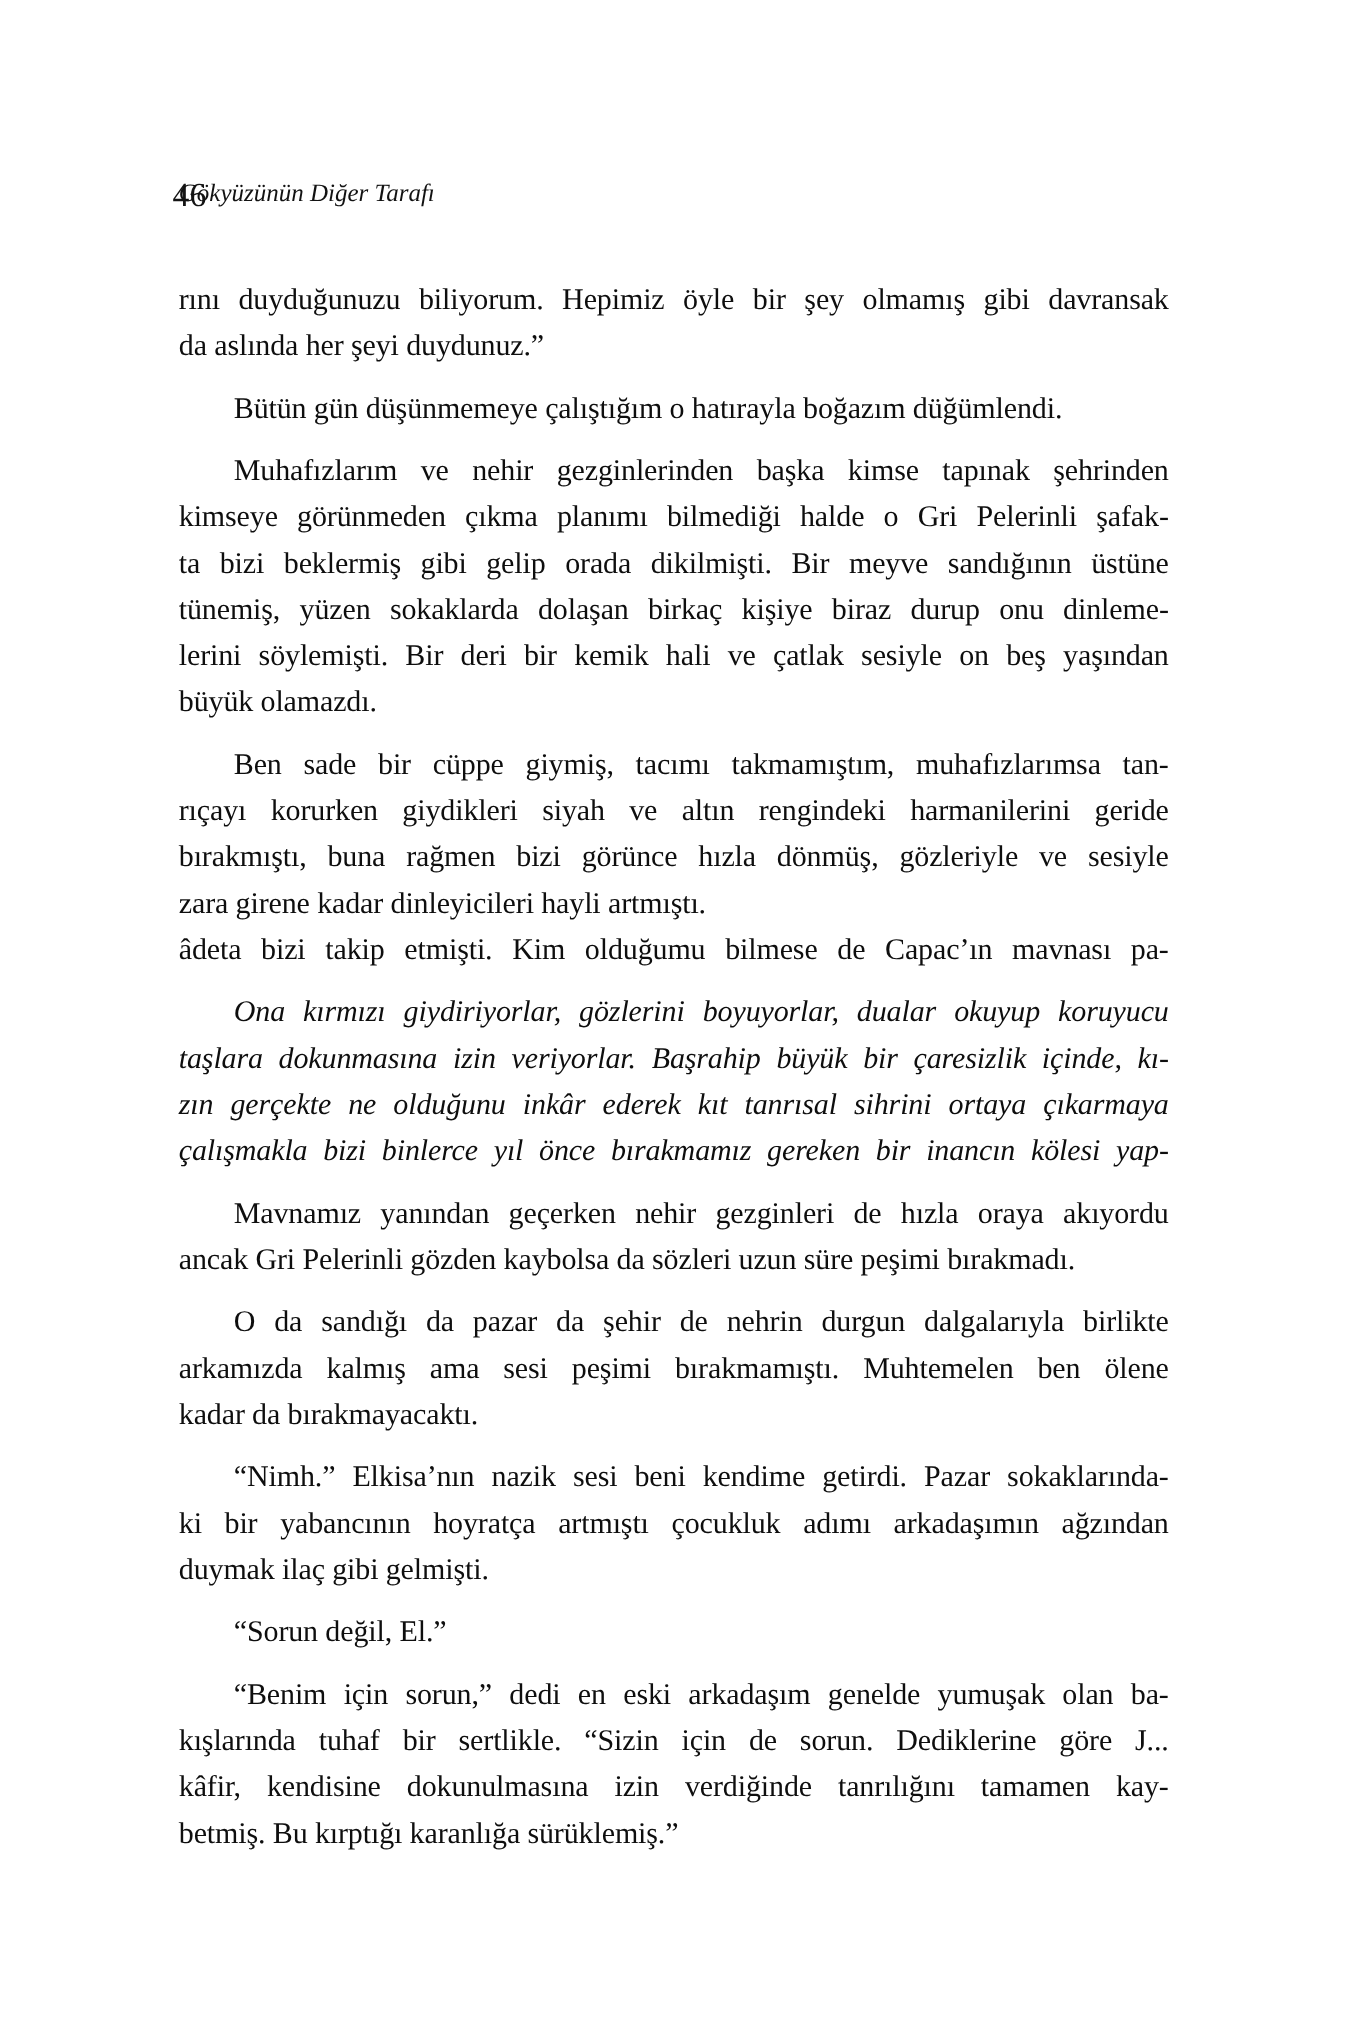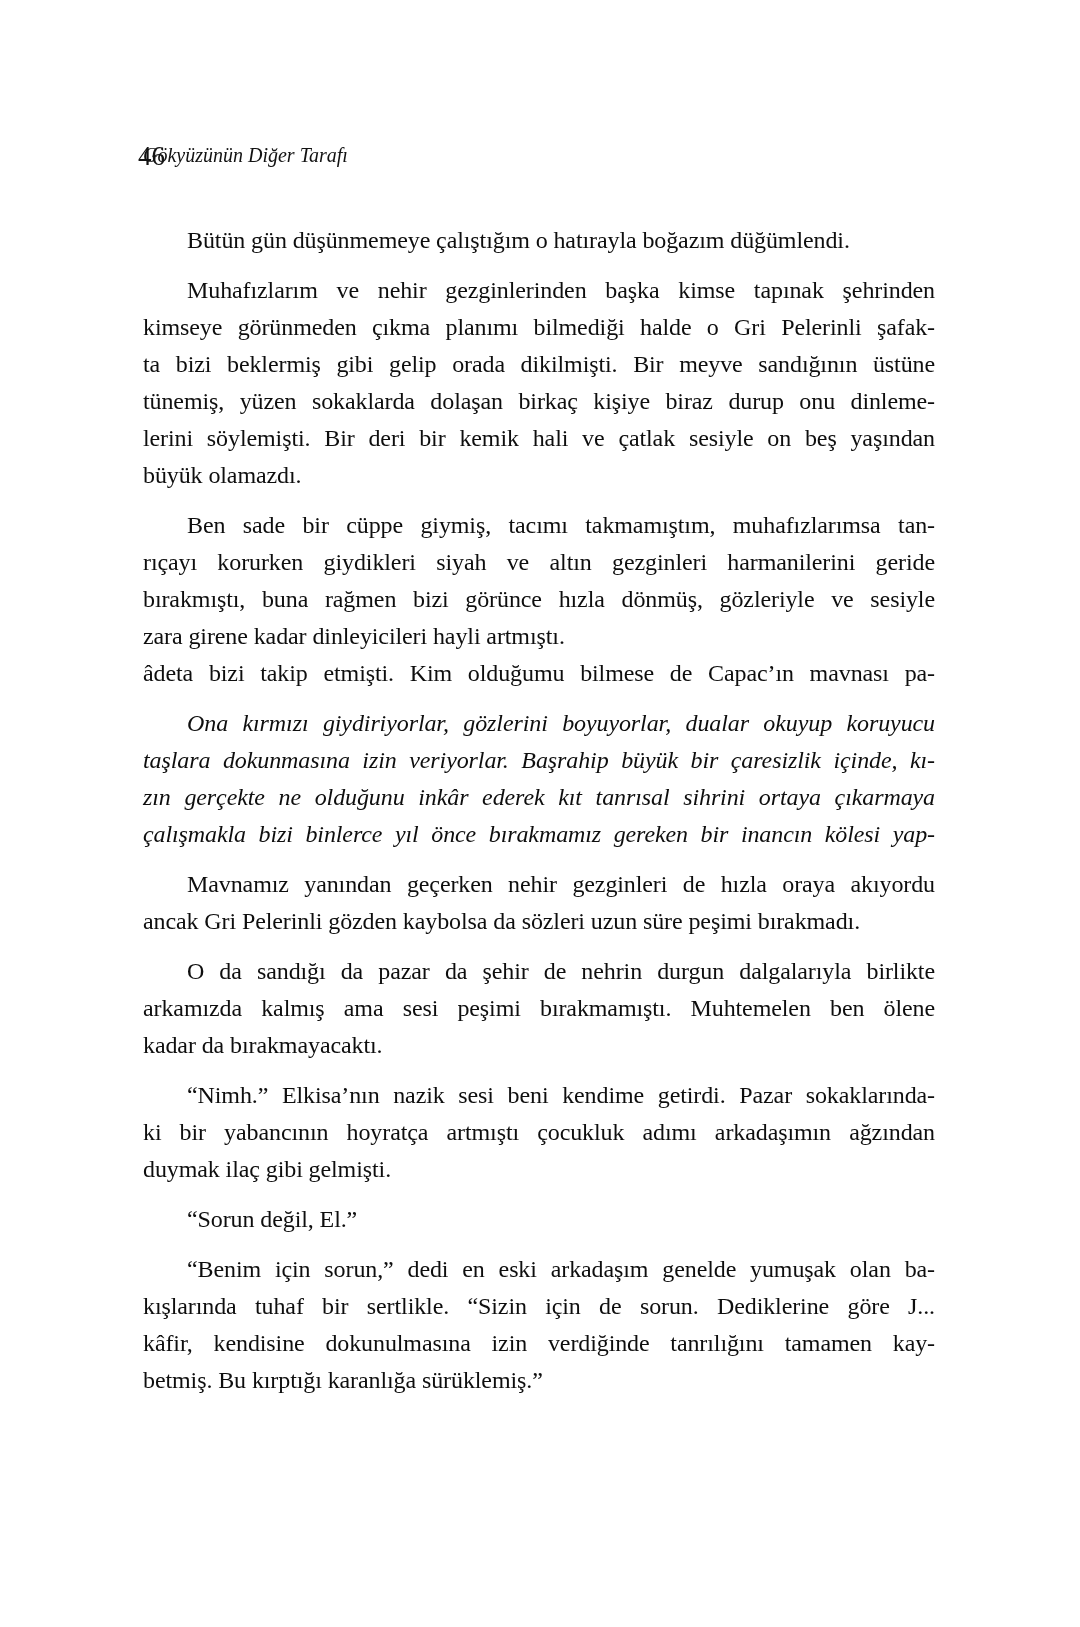--- a/index.html
+++ b/index.html
@@ -64,33 +64,37 @@
   }
 </style>
 </head>
 <body>
 
 <div class="page">
   <div class="page-number">46</div>
   <div class="running-title">Gökyüzünün Diğer Tarafı</div>
   <div class="text-body">
       <div class="paragraph">
+        <div class="line">rını duyduğunuzu biliyorum. Hepimiz öyle bir şey olmamış gibi davransak</div>
+        <div class="line last">da aslında her şeyi duydunuz.”</div>
+      </div>
+      <div class="paragraph">
         <div class="line last first-indent">Bütün gün düşünmemeye çalıştığım o hatırayla boğazım düğümlendi.</div>
       </div>
       <div class="paragraph">
         <div class="line first-indent">Muhafızlarım ve nehir gezginlerinden başka kimse tapınak şehrinden</div>
         <div class="line">kimseye görünmeden çıkma planımı bilmediği halde o Gri Pelerinli şafak-</div>
         <div class="line">ta bizi beklermiş gibi gelip orada dikilmişti. Bir meyve sandığının üstüne</div>
         <div class="line">tünemiş, yüzen sokaklarda dolaşan birkaç kişiye biraz durup onu dinleme-</div>
         <div class="line">lerini söylemişti. Bir deri bir kemik hali ve çatlak sesiyle on beş yaşından</div>
         <div class="line last">büyük olamazdı.</div>
       </div>
       <div class="paragraph">
         <div class="line first-indent">Ben sade bir cüppe giymiş, tacımı takmamıştım, muhafızlarımsa tan-</div>
-        <div class="line">rıçayı korurken giydikleri siyah ve altın gezginleri harmanilerini geride</div>
+        <div class="line">rıçayı korurken giydikleri siyah ve altın rengindeki harmanilerini geride</div>
         <div class="line">bırakmıştı, buna rağmen bizi görünce hızla dönmüş, gözleriyle ve sesiyle</div>
         <div class="line last">zara girene kadar dinleyicileri hayli artmıştı.</div>
         <div class="line">âdeta bizi takip etmişti. Kim olduğumu bilmese de Capac’ın mavnası pa-</div>
       </div>
       <div class="paragraph italic">
         <div class="line first-indent">Ona kırmızı giydiriyorlar, gözlerini boyuyorlar, dualar okuyup koruyucu</div>
         <div class="line">taşlara dokunmasına izin veriyorlar. Başrahip büyük bir çaresizlik içinde, kı-</div>
         <div class="line">zın gerçekte ne olduğunu inkâr ederek kıt tanrısal sihrini ortaya çıkarmaya</div>
         <div class="line">çalışmakla bizi binlerce yıl önce bırakmamız gereken bir inancın kölesi yap-</div>
       </div>

